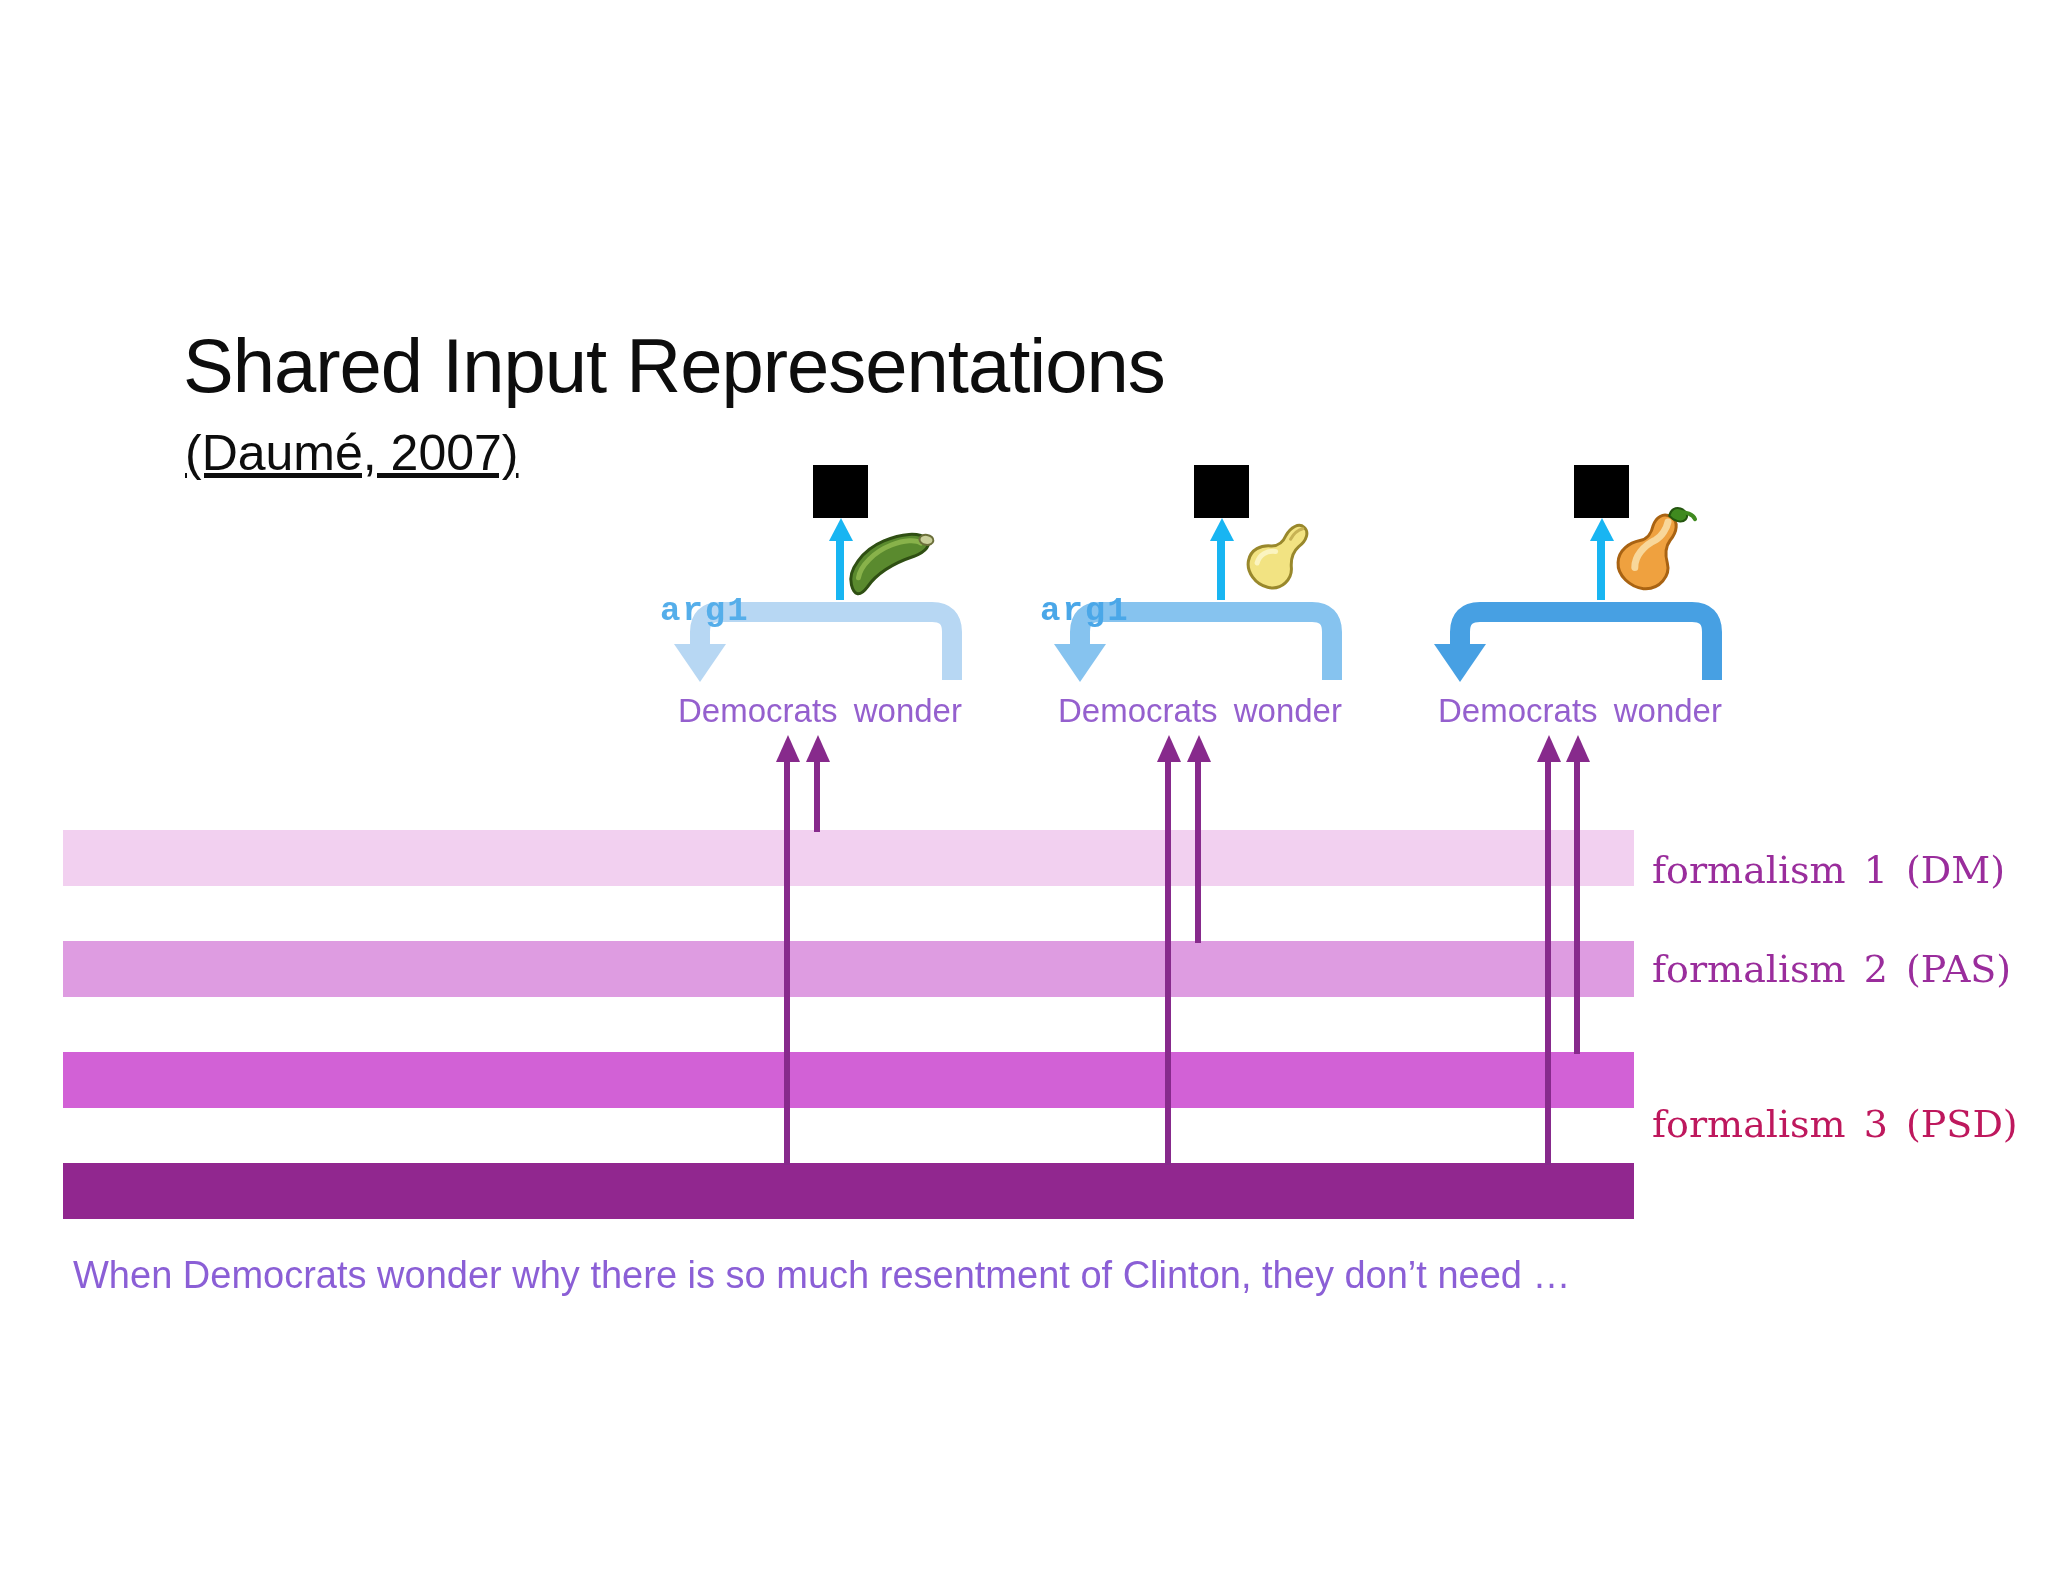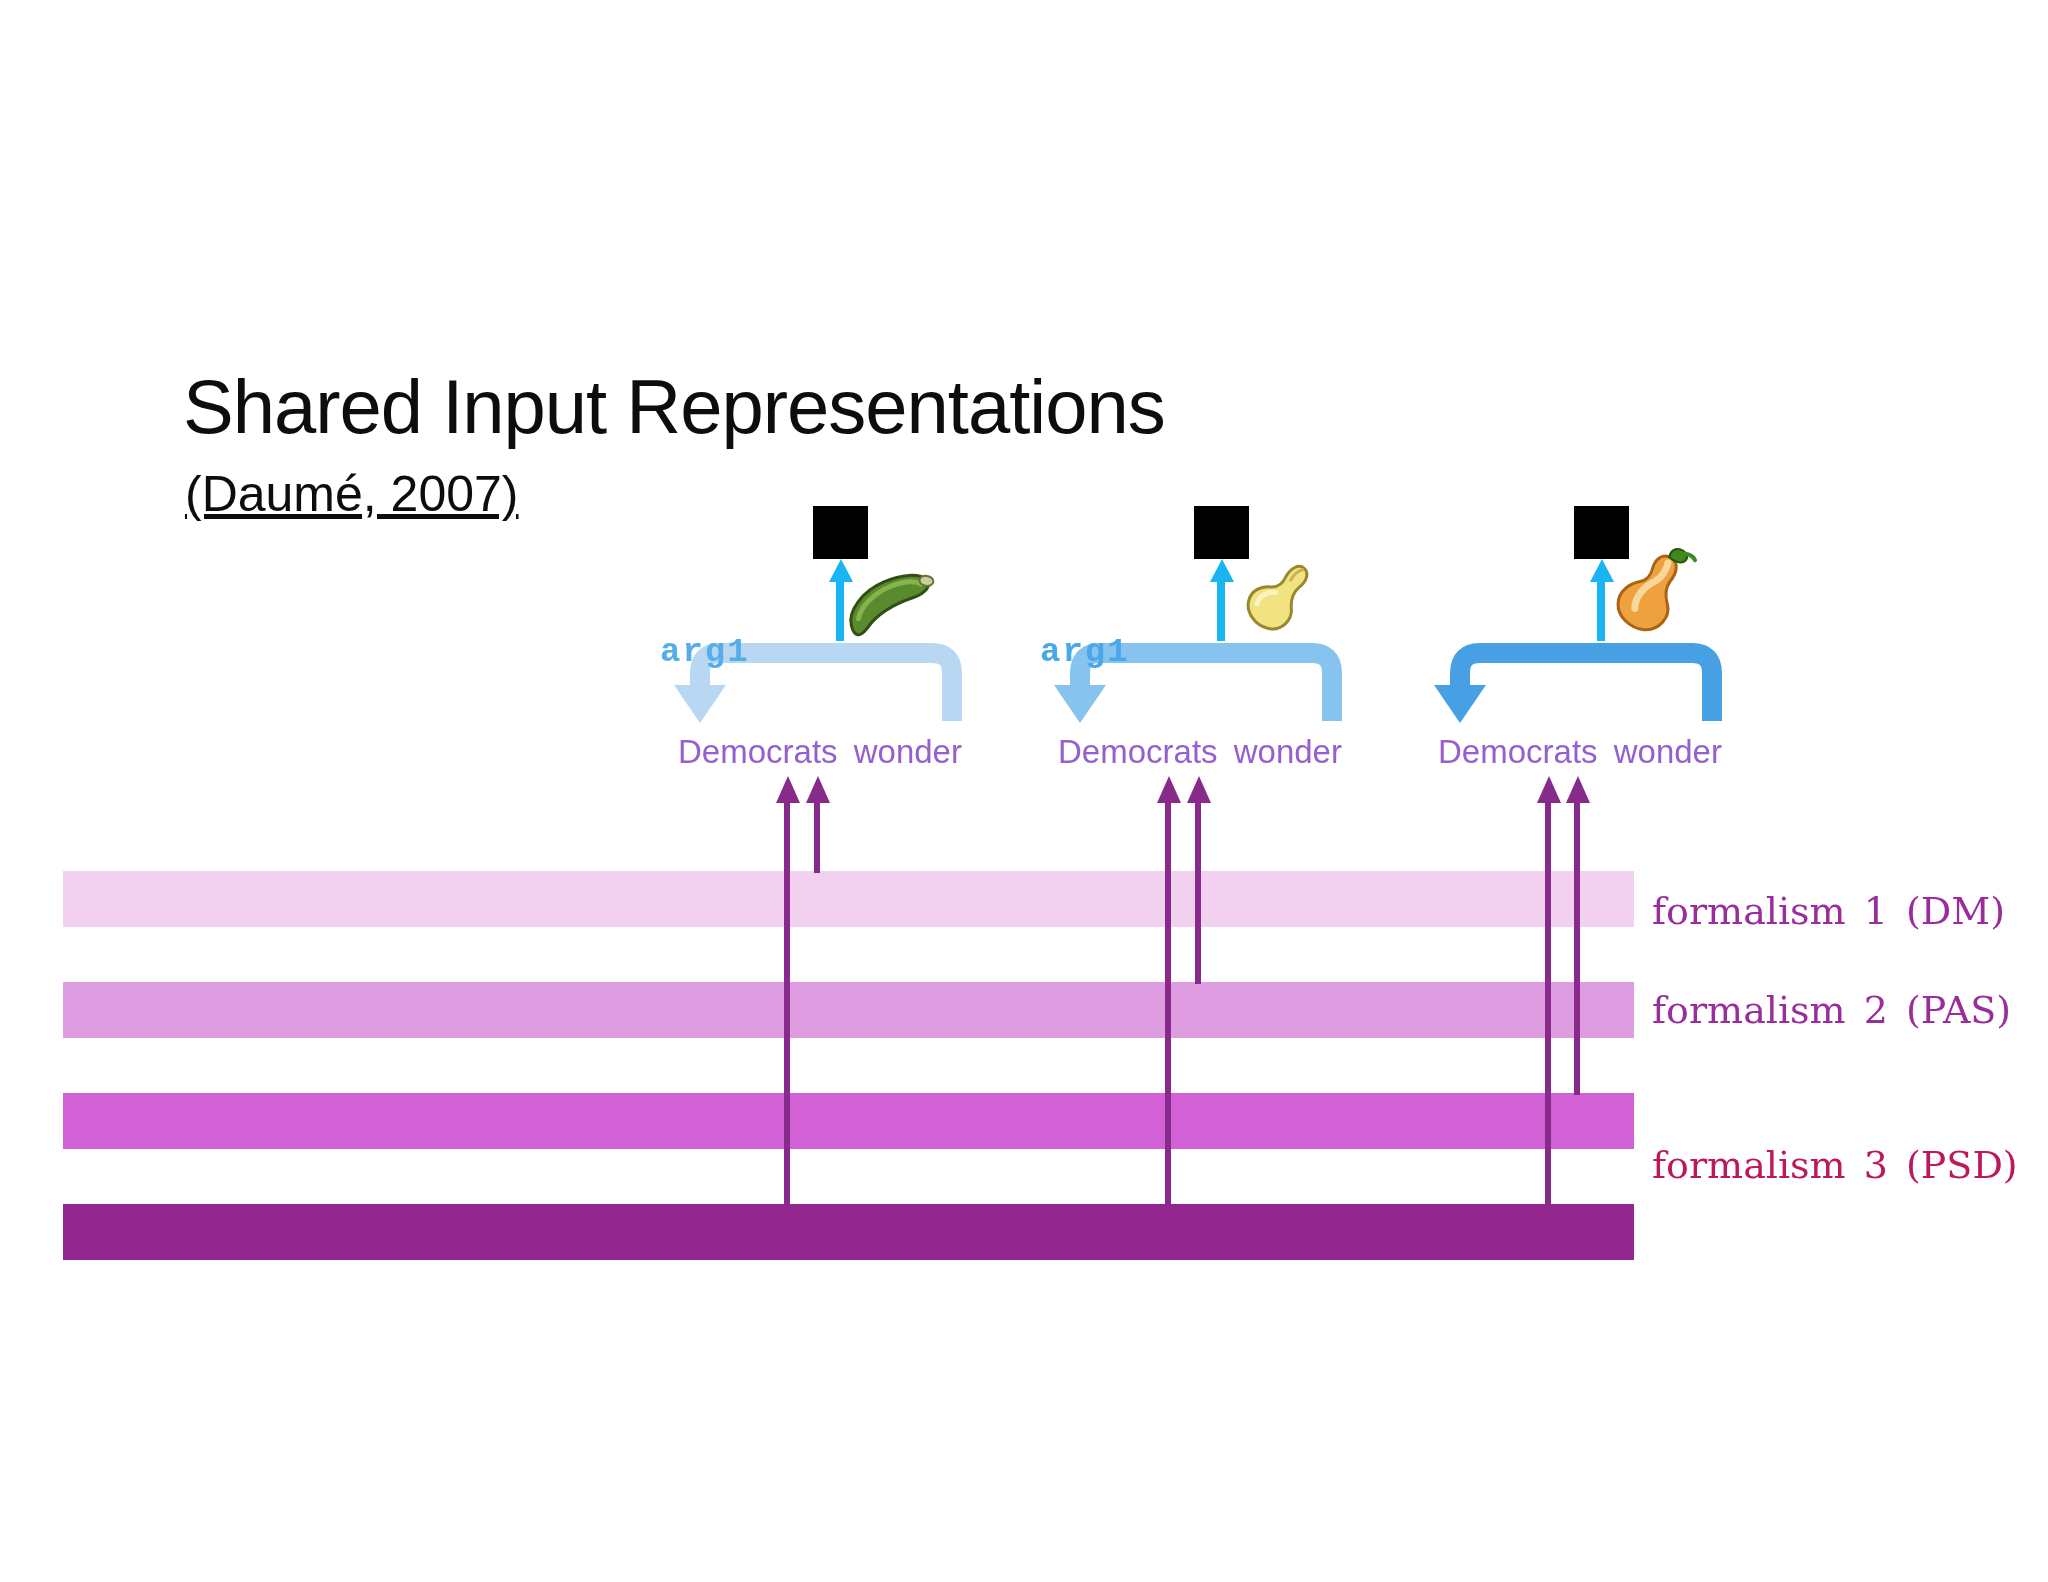--- a/index.html
+++ b/index.html
@@ -1,19 +1,18 @@
 <!DOCTYPE html>
 <html><head>
 <meta charset="utf-8">
 <style>
   html,body{margin:0;padding:0;background:#ffffff;}
   .canvas{
     position:relative;width:2048px;height:1522px;background:#ffffff;overflow:hidden;
     font-family:"Liberation Sans",sans-serif;
-    margin-top:41px;
   }
   .abs{position:absolute;}
 
   .title{
     left:183px;top:322px;font-size:76px;font-weight:500;letter-spacing:-1px;
     color:#0d0d0d;white-space:nowrap;
   }
   .subtitle{
     left:185px;top:424px;font-size:50px;font-weight:400;color:#0d0d0d;white-space:nowrap;text-decoration:underline;
   }
@@ -136,14 +135,15 @@
     <path d="M 40 52 L 40 36 Q 40 16 60 16 L 272 16 Q 292 16 292 36 L 292 84" fill="none" stroke-width="20" stroke="#47a0e3"></path>
     <polygon points="14,48 66,48 40,86" fill="#47a0e3"></polygon>
   </svg>
   <div class="abs phrase arc3" style="color: rgb(149, 96, 206);">Democrats wonder</div>
 
   <div class="abs al-head" style="left: 1537px; border-bottom-color: rgb(135, 42, 140);"></div>
   <div class="abs al-line" style="left: 1545px; height: 405px; background: rgb(135, 42, 140);"></div>
   <div class="abs al-head" style="left: 1566px; border-bottom-color: rgb(135, 42, 140);"></div>
   <div class="abs al-line" style="left: 1574px; height: 294px; background: rgb(135, 42, 140);"></div>
 
+  <div class="abs sentence" style="color: rgb(139, 95, 214);">When Democrats wonder why there is so much resentment of Clinton, they don’t need …</div>
 
 </div>
 
 </body></html>

